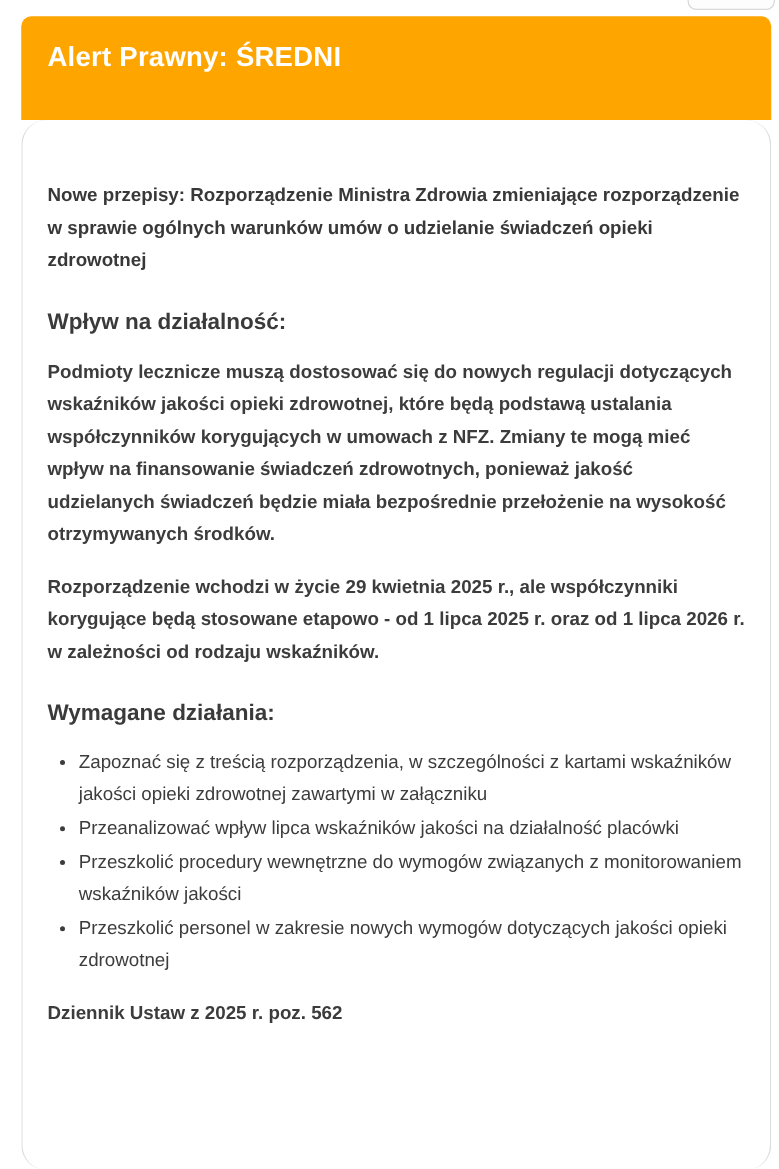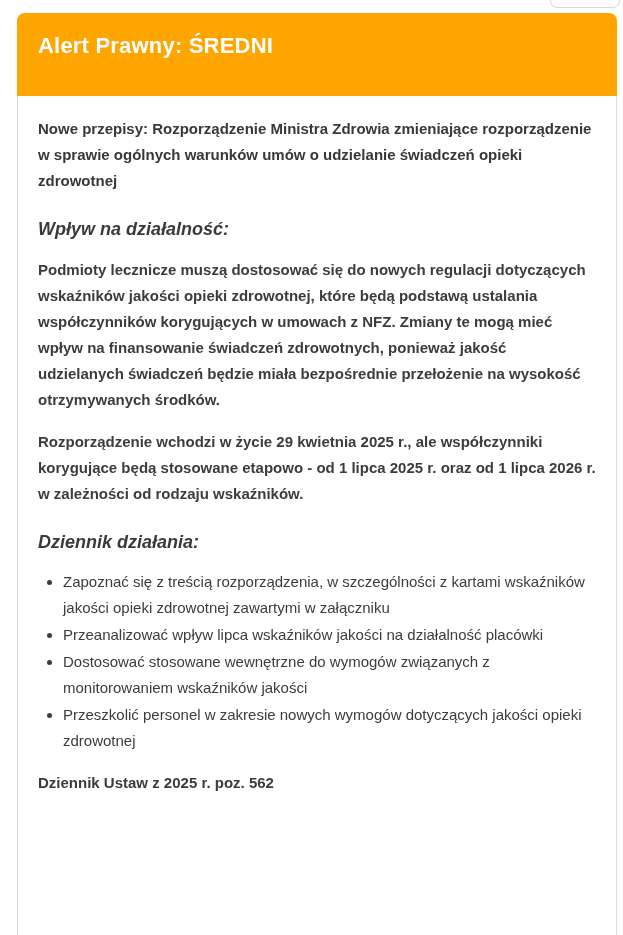--- a/index.html
+++ b/index.html
@@ -51,42 +51,42 @@
     font-size: 22px;
     line-height: 1.2;
     font-weight: bold;
     color: #ffffff;
     letter-spacing: 0.2px;
   }
   .alert-body {
     border-left: 1px solid #dcdcdc;
     border-right: 1px solid #dcdcdc;
     background: #ffffff;
-    padding: 4px 20px 40px 20px;
+    padding: 32px 20px 40px 20px;
     box-sizing: border-box;
     min-height: 840px;
+    border-radius: 20px;
   }
   .alert-body p {
     margin: 16px 0;
     font-size: 15px;
     line-height: 26px;
     color: #3c3c3c;
     font-weight: bold;
   }
   .alert-body p.intro {
     font-weight: bold;
     color: #383838;
   }
   .alert-body h3 {
     margin: 24px 0 16px 0;
     font-size: 18px;
     line-height: 1.25;
     font-weight: bold;
     color: #3a3a3a;
-    font-style: italic;
   }
   .alert-body ul {
     margin: 16px 0;
     padding: 0 0 0 24px;
     font-size: 15px;
     line-height: 26px;
     color: #3c3c3c;
   }
   .alert-body ul li {
     margin: 1px;
@@ -108,25 +108,25 @@
 
     <div class="alert-body">
 
       <p class="intro">Nowe przepisy: Rozporządzenie Ministra Zdrowia zmieniające rozporządzenie w sprawie ogólnych warunków umów o udzielanie świadczeń opieki zdrowotnej</p>
 
       <h3>Wpływ na działalność:</h3>
       <p>Podmioty lecznicze muszą dostosować się do nowych regulacji dotyczących wskaźników jakości opieki zdrowotnej, które będą podstawą ustalania współczynników korygujących w umowach z NFZ. Zmiany te mogą mieć wpływ na finansowanie świadczeń zdrowotnych, ponieważ jakość udzielanych świadczeń będzie miała bezpośrednie przełożenie na wysokość otrzymywanych środków.</p>
 
       <p>Rozporządzenie wchodzi w życie 29 kwietnia 2025 r., ale współczynniki korygujące będą stosowane etapowo - od 1 lipca 2025 r. oraz od 1 lipca 2026 r. w zależności od rodzaju wskaźników.</p>
 
-      <h3>Dziennik działania:</h3>
+      <h3>Wymagane działania:</h3>
       <ul>
         <li>Zapoznać się z treścią rozporządzenia, w szczególności z kartami wskaźników jakości opieki zdrowotnej zawartymi w załączniku</li>
         <li>Przeanalizować wpływ lipca wskaźników jakości na działalność placówki</li>
-        <li>Dostosować stosowane wewnętrzne do wymogów związanych z monitorowaniem wskaźników jakości</li>
+        <li>Przeszkolić procedury wewnętrzne do wymogów związanych z monitorowaniem wskaźników jakości</li>
         <li>Przeszkolić personel w zakresie nowych wymogów dotyczących jakości opieki zdrowotnej</li>
       </ul>
 
       <p>Dziennik Ustaw z 2025 r. poz. 562</p>
 
     </div>
   </div>
 </div>
 
 </body></html>

